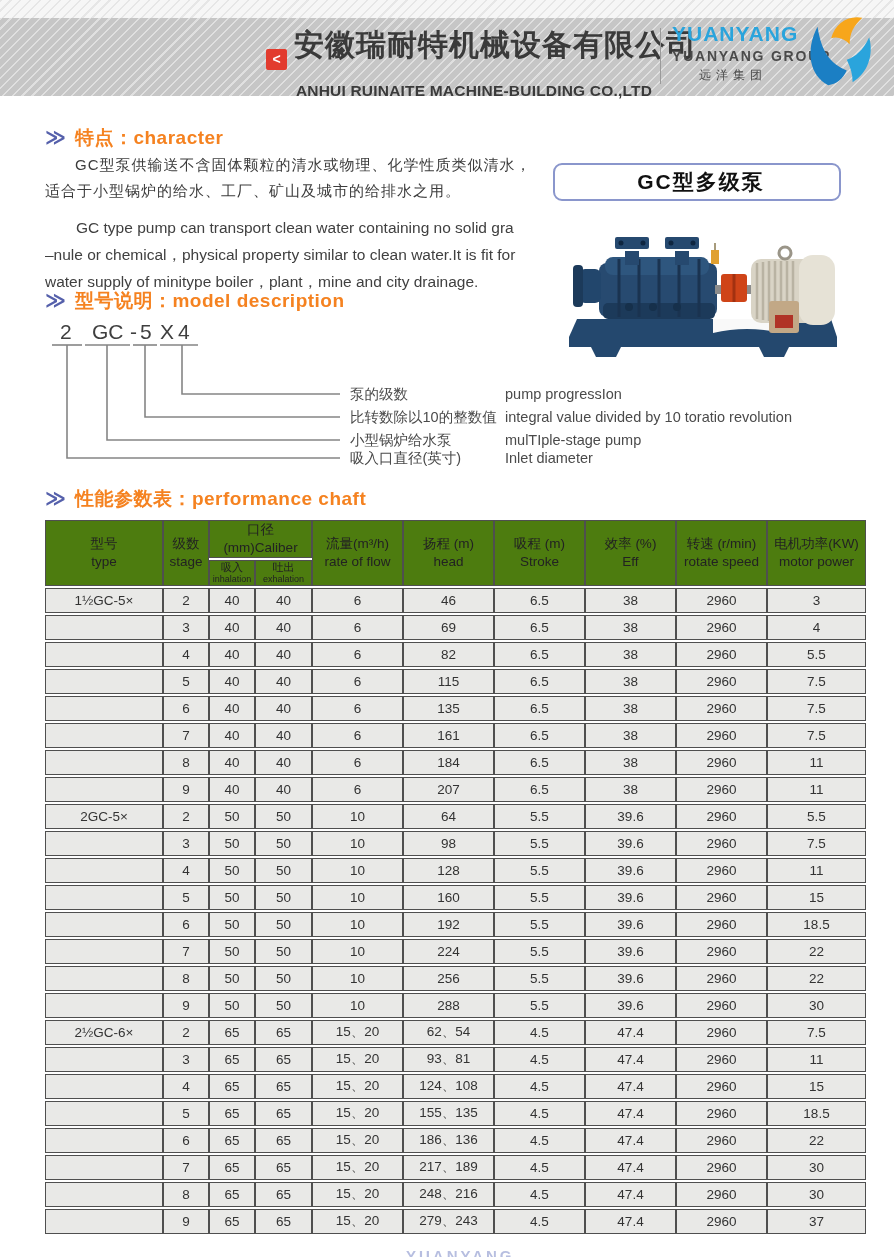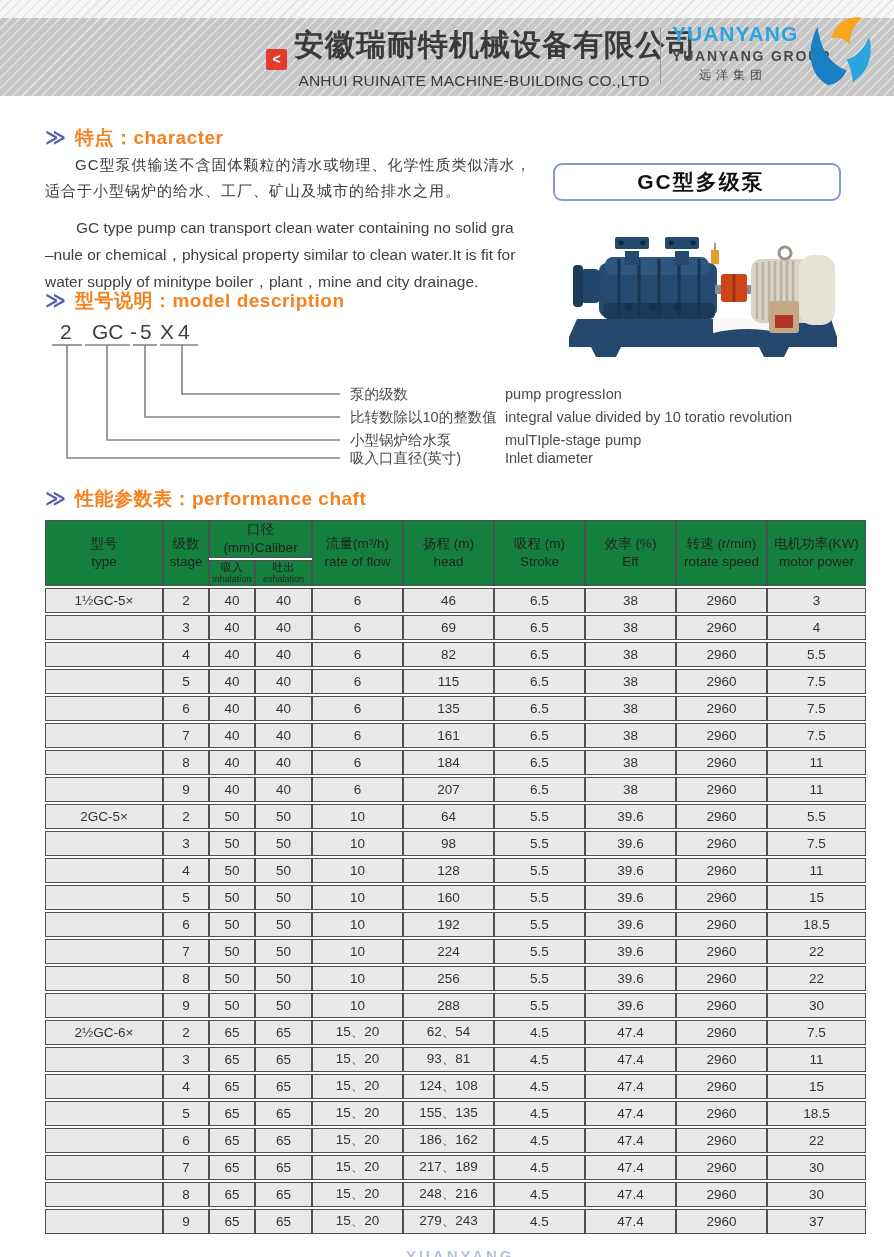--- a/index.html
+++ b/index.html
@@ -16,21 +16,21 @@
   .band-dark {
     position:absolute; left:0; top:18px; width:894px; height:78px;
     background:repeating-linear-gradient(135deg, rgba(255,255,255,.45) 0 1.5px, rgba(255,255,255,0) 1.5px 7px), #c6c6c6;
   }
   .badge {
     position:absolute; left:266px; top:31px; width:21px; height:21px; background:#e23b2e;
     color:#fff; font-weight:bold; font-size:14px; text-align:center; line-height:21px; border-radius:2px;
   }
   .company { position:absolute; left:294px; top:25px; width:360px; text-align:center; color:#3a3a3a; }
   .company-cn { font-size:30px; font-weight:bold; letter-spacing:1px; white-space:nowrap; }
-  .company-en { font-size:15.5px; font-weight:normal; letter-spacing:0.2px; margin-top:6px; white-space:nowrap; }
+  .company-en { font-size:15.5px; font-weight:bold; letter-spacing:0.2px; margin-top:16px; white-space:nowrap; }
   .hdr-divider { position:absolute; left:660px; top:28px; width:1px; height:56px; background:#9a9a9a; }
   .logo-text { position:absolute; left:672px; top:22px; width:122px; text-align:center; }
   .logo-name { color:#2aa4dc; font-size:21px; font-weight:bold; letter-spacing:1px; white-space:nowrap; }
   .logo-group-en { color:#4a4a4a; font-size:14px; font-weight:bold; letter-spacing:1.8px; margin-top:2px; white-space:nowrap; }
   .logo-group-cn { color:#4a4a4a; font-size:12px; letter-spacing:5px; margin-top:3px; white-space:nowrap; }
   .logo-mark { position:absolute; left:799px; top:12px; }
   
   .sec-head { position:absolute; left:45px; display:flex; align-items:baseline; gap:9px; }
   .chev { color:#5560ab; font-weight:bold; font-size:20px; }
   .sec-title { color:#f58220; font-weight:bold; font-size:19px; letter-spacing:0.5px; }
@@ -56,21 +56,21 @@
   
   .model-diagram { position:absolute; left:40px; top:312px; }
   
   .perf-table {
     position:absolute; left:45px; top:518px; width:821px;
     border-collapse:separate; border-spacing:0 2px; table-layout:fixed;
   }
   .perf-table th, .perf-table td {
     border:1px solid #4f4f4f; text-align:center; vertical-align:middle; color:#222; padding:0;
   }
-  .perf-table thead th { background:#15803d; font-weight:normal; font-size:13.5px; line-height:1.32; }
+  .perf-table thead th { background:#4d7c0f; font-weight:normal; font-size:13.5px; line-height:1.32; }
   .perf-table thead tr.h1 th { height:26px; }
   .perf-table thead tr.h2 th { height:20px;margin-top:16px; }
   .perf-table thead th .sub-cn { font-size:11px; line-height:1.2; }
   .perf-table thead th .sub-en { font-size:9px; line-height:1.2; }
   .perf-table tbody td { background:#e9e9e7; height:25px; font-size:13.5px; color:#333; }
   
   .watermark {
     position:absolute; left:406px; top:1247px; color:#9fa9d6; opacity:.75;
     font-size:15px; font-weight:bold; letter-spacing:3px;
   }
@@ -514,21 +514,21 @@
         <td>47.4</td>
         <td>2960</td>
         <td>18.5</td>
       </tr>
       <tr>
         <td></td>
         <td>6</td>
         <td>65</td>
         <td>65</td>
         <td>15、20</td>
-        <td>186、162</td>
+        <td>186、136</td>
         <td>4.5</td>
         <td>47.4</td>
         <td>2960</td>
         <td>22</td>
       </tr>
       <tr>
         <td></td>
         <td>7</td>
         <td>65</td>
         <td>65</td>

